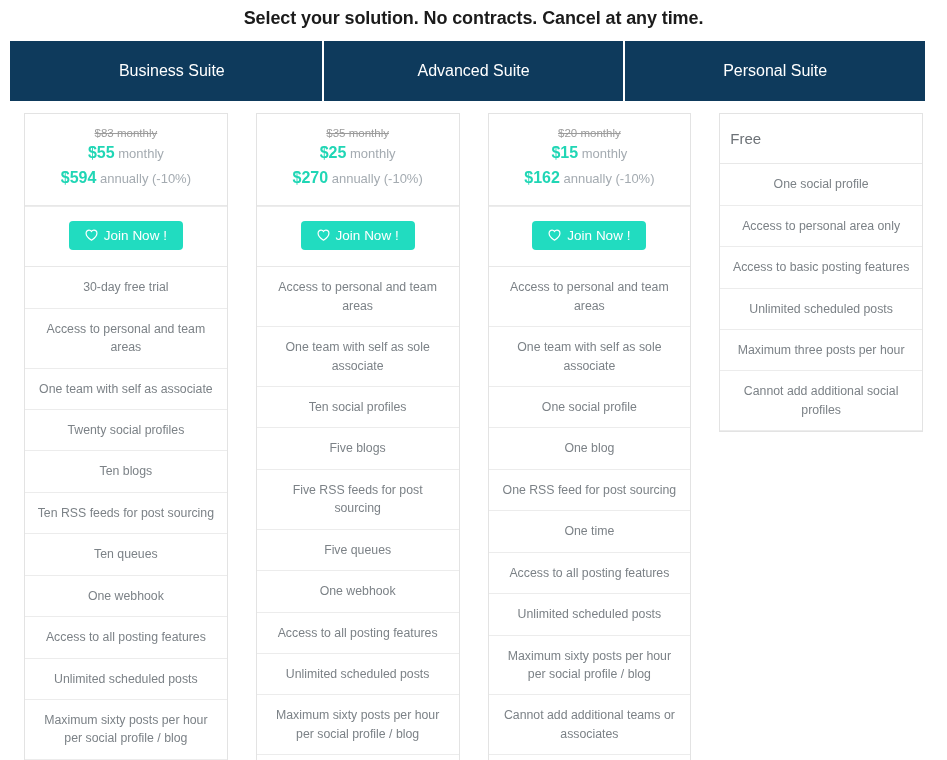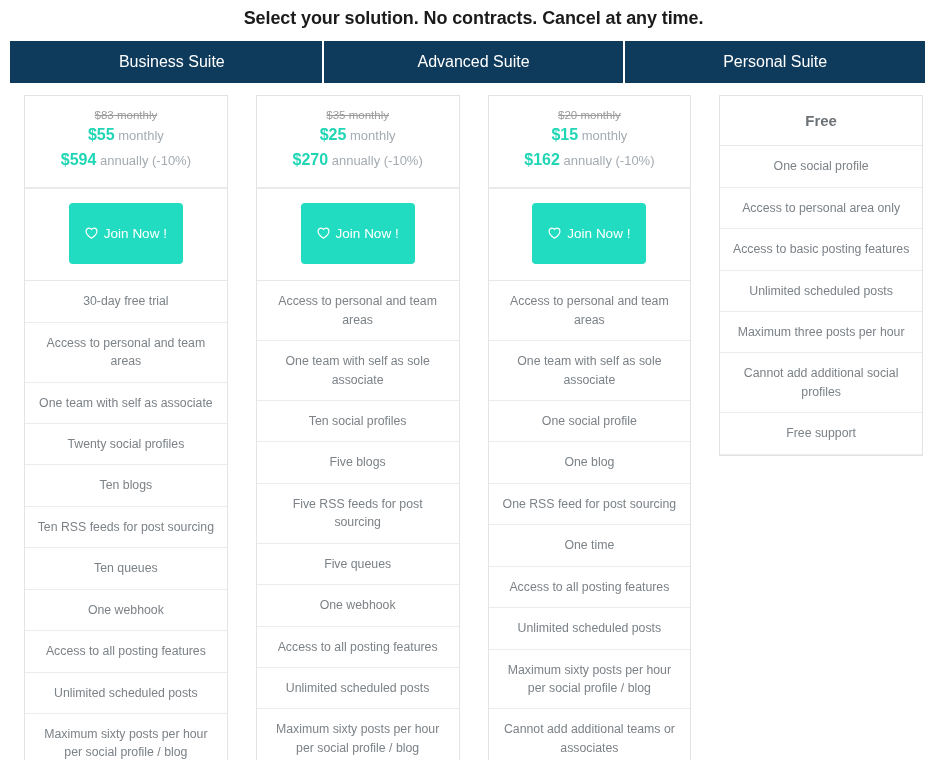--- a/index.html
+++ b/index.html
@@ -26,21 +26,21 @@
     font-weight: bold;
     color: #1b1b1b;
     padding: 6px 0 0 0;
     letter-spacing: -0.1px;
     line-height: 1.4;
   }
 
   .header-bar {
     display: flex;
     margin: 10px 22px 0 10px;
-    height: 42px;
+    height: 60px;
     background: #0e3a5c;
     padding-left: 12px;
   }
   .header-cell {
     flex: 1 1 0;
     display: flex;
     align-items: center;
     justify-content: center;
     color: #ffffff;
     font-size: 16px;
@@ -94,33 +94,32 @@
     border-bottom: 1px solid #e8e8e8;
   }
   .join-btn {
     display: inline-flex;
     align-items: center;
     gap: 6px;
     background: #21dcc0;
     color: #ffffff;
     border: none;
     border-radius: 4px;
-    padding: 24px 16px;
+    padding: 8px 16px;
     font-size: 13.5px;
     font-family: "Liberation Sans", sans-serif;
     cursor: pointer;
     line-height: 1;
   }
   .join-btn svg { display: block; }
 
   .free-block {
     padding: 16px 10px 16px 10px;
-    text-align: center;
     font-size: 15px;
-    font-weight: bold;
+    font-weight: normal;
     color: #6d7277;
     border-bottom: 1px solid #e8e8e8;
   }
 
   .feature {
     padding: 11px 12px;
     text-align: center;
     font-size: 12.3px;
     color: #7c8287;
     line-height: 1.5;
@@ -229,18 +228,17 @@
       </div>
       <div class="column">
         <div class="card">
           <div class="free-block">Free</div>
           <div class="feature">One social profile</div>
           <div class="feature">Access to personal area only</div>
           <div class="feature">Access to basic posting features</div>
           <div class="feature">Unlimited scheduled posts</div>
           <div class="feature">Maximum three posts per hour</div>
           <div class="feature">Cannot add additional social profiles</div>
-          <div class="feature">Free support</div>
         </div>
       </div>
     </div>
 
 </div>
 
 </body></html>

